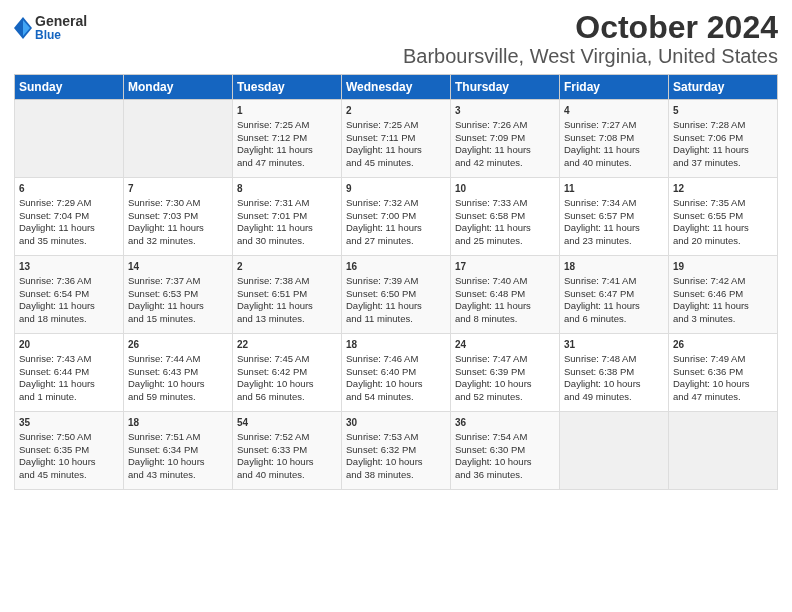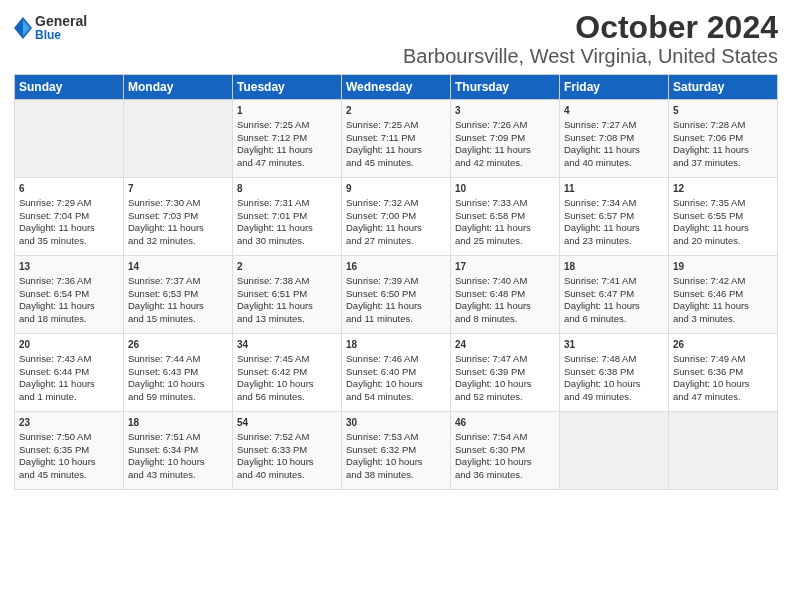--- a/index.html
+++ b/index.html
@@ -162,30 +162,30 @@
           <td><span class="day-num">14</span>Sunrise: 7:37 AM<br>Sunset: 6:53 PM<br>Daylight: 11 hours<br>and 15 minutes.</td>
           <td><span class="day-num">2</span>Sunrise: 7:38 AM<br>Sunset: 6:51 PM<br>Daylight: 11 hours<br>and 13 minutes.</td>
           <td><span class="day-num">16</span>Sunrise: 7:39 AM<br>Sunset: 6:50 PM<br>Daylight: 11 hours<br>and 11 minutes.</td>
           <td><span class="day-num">17</span>Sunrise: 7:40 AM<br>Sunset: 6:48 PM<br>Daylight: 11 hours<br>and 8 minutes.</td>
           <td><span class="day-num">18</span>Sunrise: 7:41 AM<br>Sunset: 6:47 PM<br>Daylight: 11 hours<br>and 6 minutes.</td>
           <td><span class="day-num">19</span>Sunrise: 7:42 AM<br>Sunset: 6:46 PM<br>Daylight: 11 hours<br>and 3 minutes.</td>
         </tr>
         <tr>
           <td><span class="day-num">20</span>Sunrise: 7:43 AM<br>Sunset: 6:44 PM<br>Daylight: 11 hours<br>and 1 minute.</td>
           <td><span class="day-num">26</span>Sunrise: 7:44 AM<br>Sunset: 6:43 PM<br>Daylight: 10 hours<br>and 59 minutes.</td>
-          <td><span class="day-num">34</span>Sunrise: 7:45 AM<br>Sunset: 6:42 PM<br>Daylight: 10 hours<br>and 56 minutes.</td>
+          <td><span class="day-num">22</span>Sunrise: 7:45 AM<br>Sunset: 6:42 PM<br>Daylight: 10 hours<br>and 56 minutes.</td>
           <td><span class="day-num">18</span>Sunrise: 7:46 AM<br>Sunset: 6:40 PM<br>Daylight: 10 hours<br>and 54 minutes.</td>
           <td><span class="day-num">24</span>Sunrise: 7:47 AM<br>Sunset: 6:39 PM<br>Daylight: 10 hours<br>and 52 minutes.</td>
           <td><span class="day-num">31</span>Sunrise: 7:48 AM<br>Sunset: 6:38 PM<br>Daylight: 10 hours<br>and 49 minutes.</td>
           <td><span class="day-num">26</span>Sunrise: 7:49 AM<br>Sunset: 6:36 PM<br>Daylight: 10 hours<br>and 47 minutes.</td>
         </tr>
         <tr>
-          <td><span class="day-num">23</span>Sunrise: 7:50 AM<br>Sunset: 6:35 PM<br>Daylight: 10 hours<br>and 45 minutes.</td>
+          <td><span class="day-num">35</span>Sunrise: 7:50 AM<br>Sunset: 6:35 PM<br>Daylight: 10 hours<br>and 45 minutes.</td>
           <td><span class="day-num">18</span>Sunrise: 7:51 AM<br>Sunset: 6:34 PM<br>Daylight: 10 hours<br>and 43 minutes.</td>
           <td><span class="day-num">54</span>Sunrise: 7:52 AM<br>Sunset: 6:33 PM<br>Daylight: 10 hours<br>and 40 minutes.</td>
           <td><span class="day-num">30</span>Sunrise: 7:53 AM<br>Sunset: 6:32 PM<br>Daylight: 10 hours<br>and 38 minutes.</td>
-          <td><span class="day-num">46</span>Sunrise: 7:54 AM<br>Sunset: 6:30 PM<br>Daylight: 10 hours<br>and 36 minutes.</td>
+          <td><span class="day-num">36</span>Sunrise: 7:54 AM<br>Sunset: 6:30 PM<br>Daylight: 10 hours<br>and 36 minutes.</td>
           <td class="empty-cell"></td>
           <td class="empty-cell"></td>
         </tr>
       </tbody>
   </table>
 </div>
 
 </body></html>

